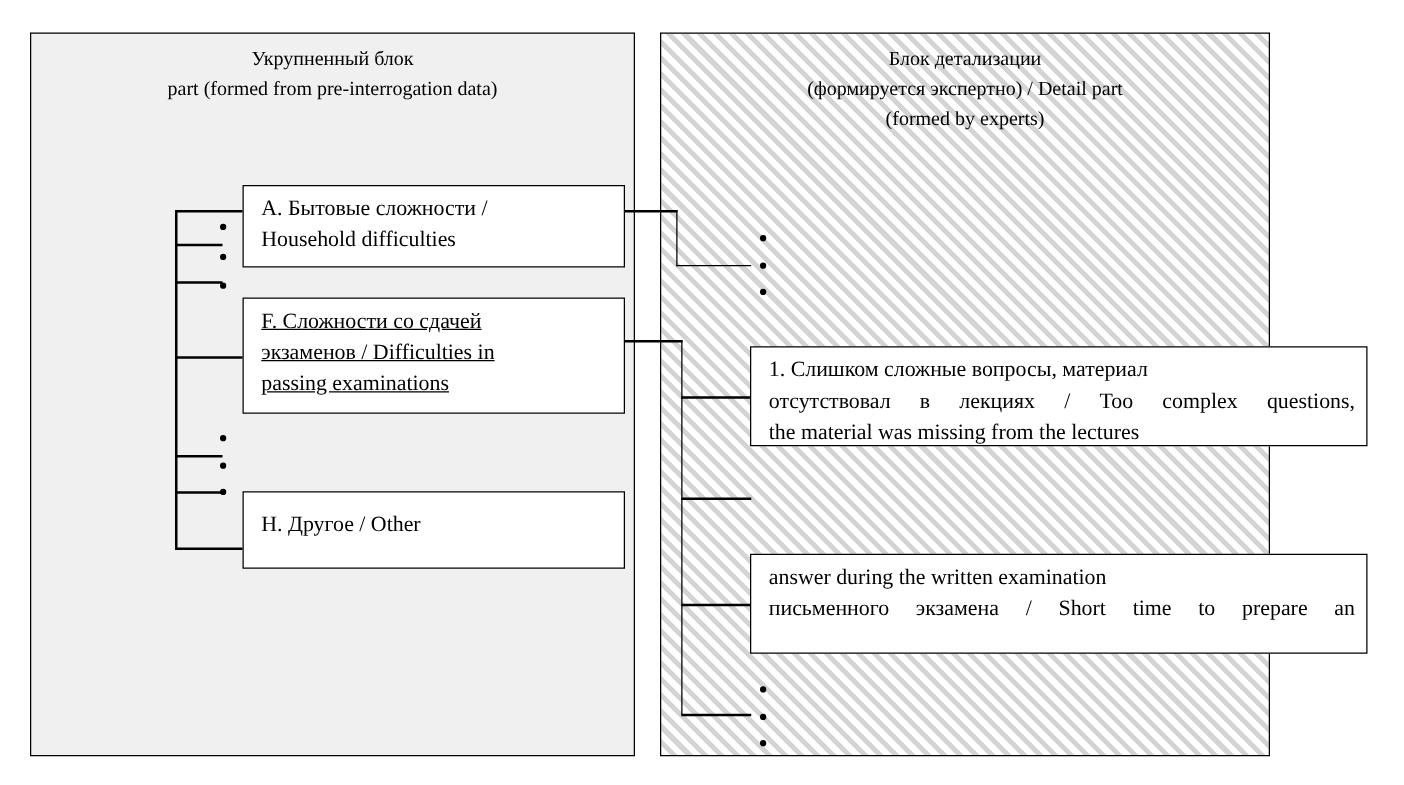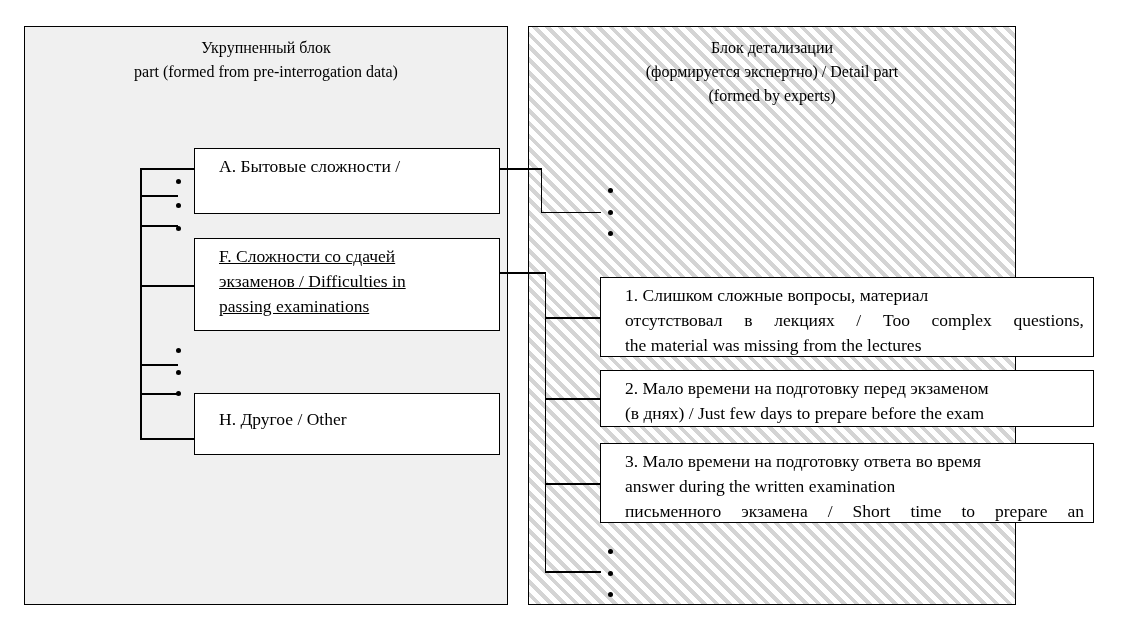--- a/index.html
+++ b/index.html
@@ -65,21 +65,21 @@
   .panel-title .tline { display: block; white-space: nowrap; }
 
   
   .node {
     position: absolute;
     box-sizing: border-box;
     background: #ffffff;
     border: 1.5px solid #000000;
     font-size: 17.5px;
     line-height: 25px;
-    padding: 5px 9px 5px 24px;
+    padding: 5px 9px 5px 14px;
   }
   .node .tline { display: block; }
 
   #box-a { left: 194px; top: 148px;  width: 306px; height: 66px; }
   #box-f { left: 194px; top: 238px;  width: 306px; height: 93px; text-decoration: underline; }
   #box-h { left: 194px; top: 393px;  width: 306px; height: 62px; padding-top: 13px; }
 
   #box-d1 { left: 600px; top: 277px; width: 494px; height: 80px; }
   #box-d2 { left: 600px; top: 370px; width: 494px; height: 57px; }
   #box-d3 { left: 600px; top: 443px; width: 494px; height: 80px; }
@@ -154,20 +154,21 @@
   </div>
 
   <div class="dots" style="left:175px; top:348px; width:6px; height:48px;">
     <i></i>
     <i></i>
     <i></i>
   </div>
 
   <div class="node" id="box-a">
     <span class="tline">A. Бытовые сложности   /</span>
+    <span class="tline">Household difficulties</span>
   </div>
 
   <div class="node" id="box-f">
     <span class="tline">F. Сложности со сдачей</span>
     <span class="tline">экзаменов / Difficulties in</span>
     <span class="tline">passing examinations</span>
   </div>
 
   <div class="node" id="box-h">
     <span class="tline">H. Другое / Other</span>
@@ -200,24 +201,19 @@
     <i></i>
     <i></i>
   </div>
 
   <div class="node justify" id="box-d1">
     <span class="tline">1.  Слишком сложные вопросы, материал</span>
     <span class="tline j">отсутствовал в лекциях / Too complex questions,</span>
     <span class="tline">the material was missing from the lectures</span>
   </div>
 
-  <div class="node" id="box-d2">
-    <span class="tline">2. Мало времени на подготовку перед экзаменом</span>
-    <span class="tline">(в днях) / Just few days to prepare before the exam</span>
-  </div>
 
   <div class="node justify" id="box-d3">
-    <span class="tline">3. Мало времени на подготовку ответа во время</span>
     <span class="tline">answer during the written examination</span>
     <span class="tline j">письменного экзамена / Short time to prepare an</span>
   </div>
 
 </div>
 
 </body></html>

